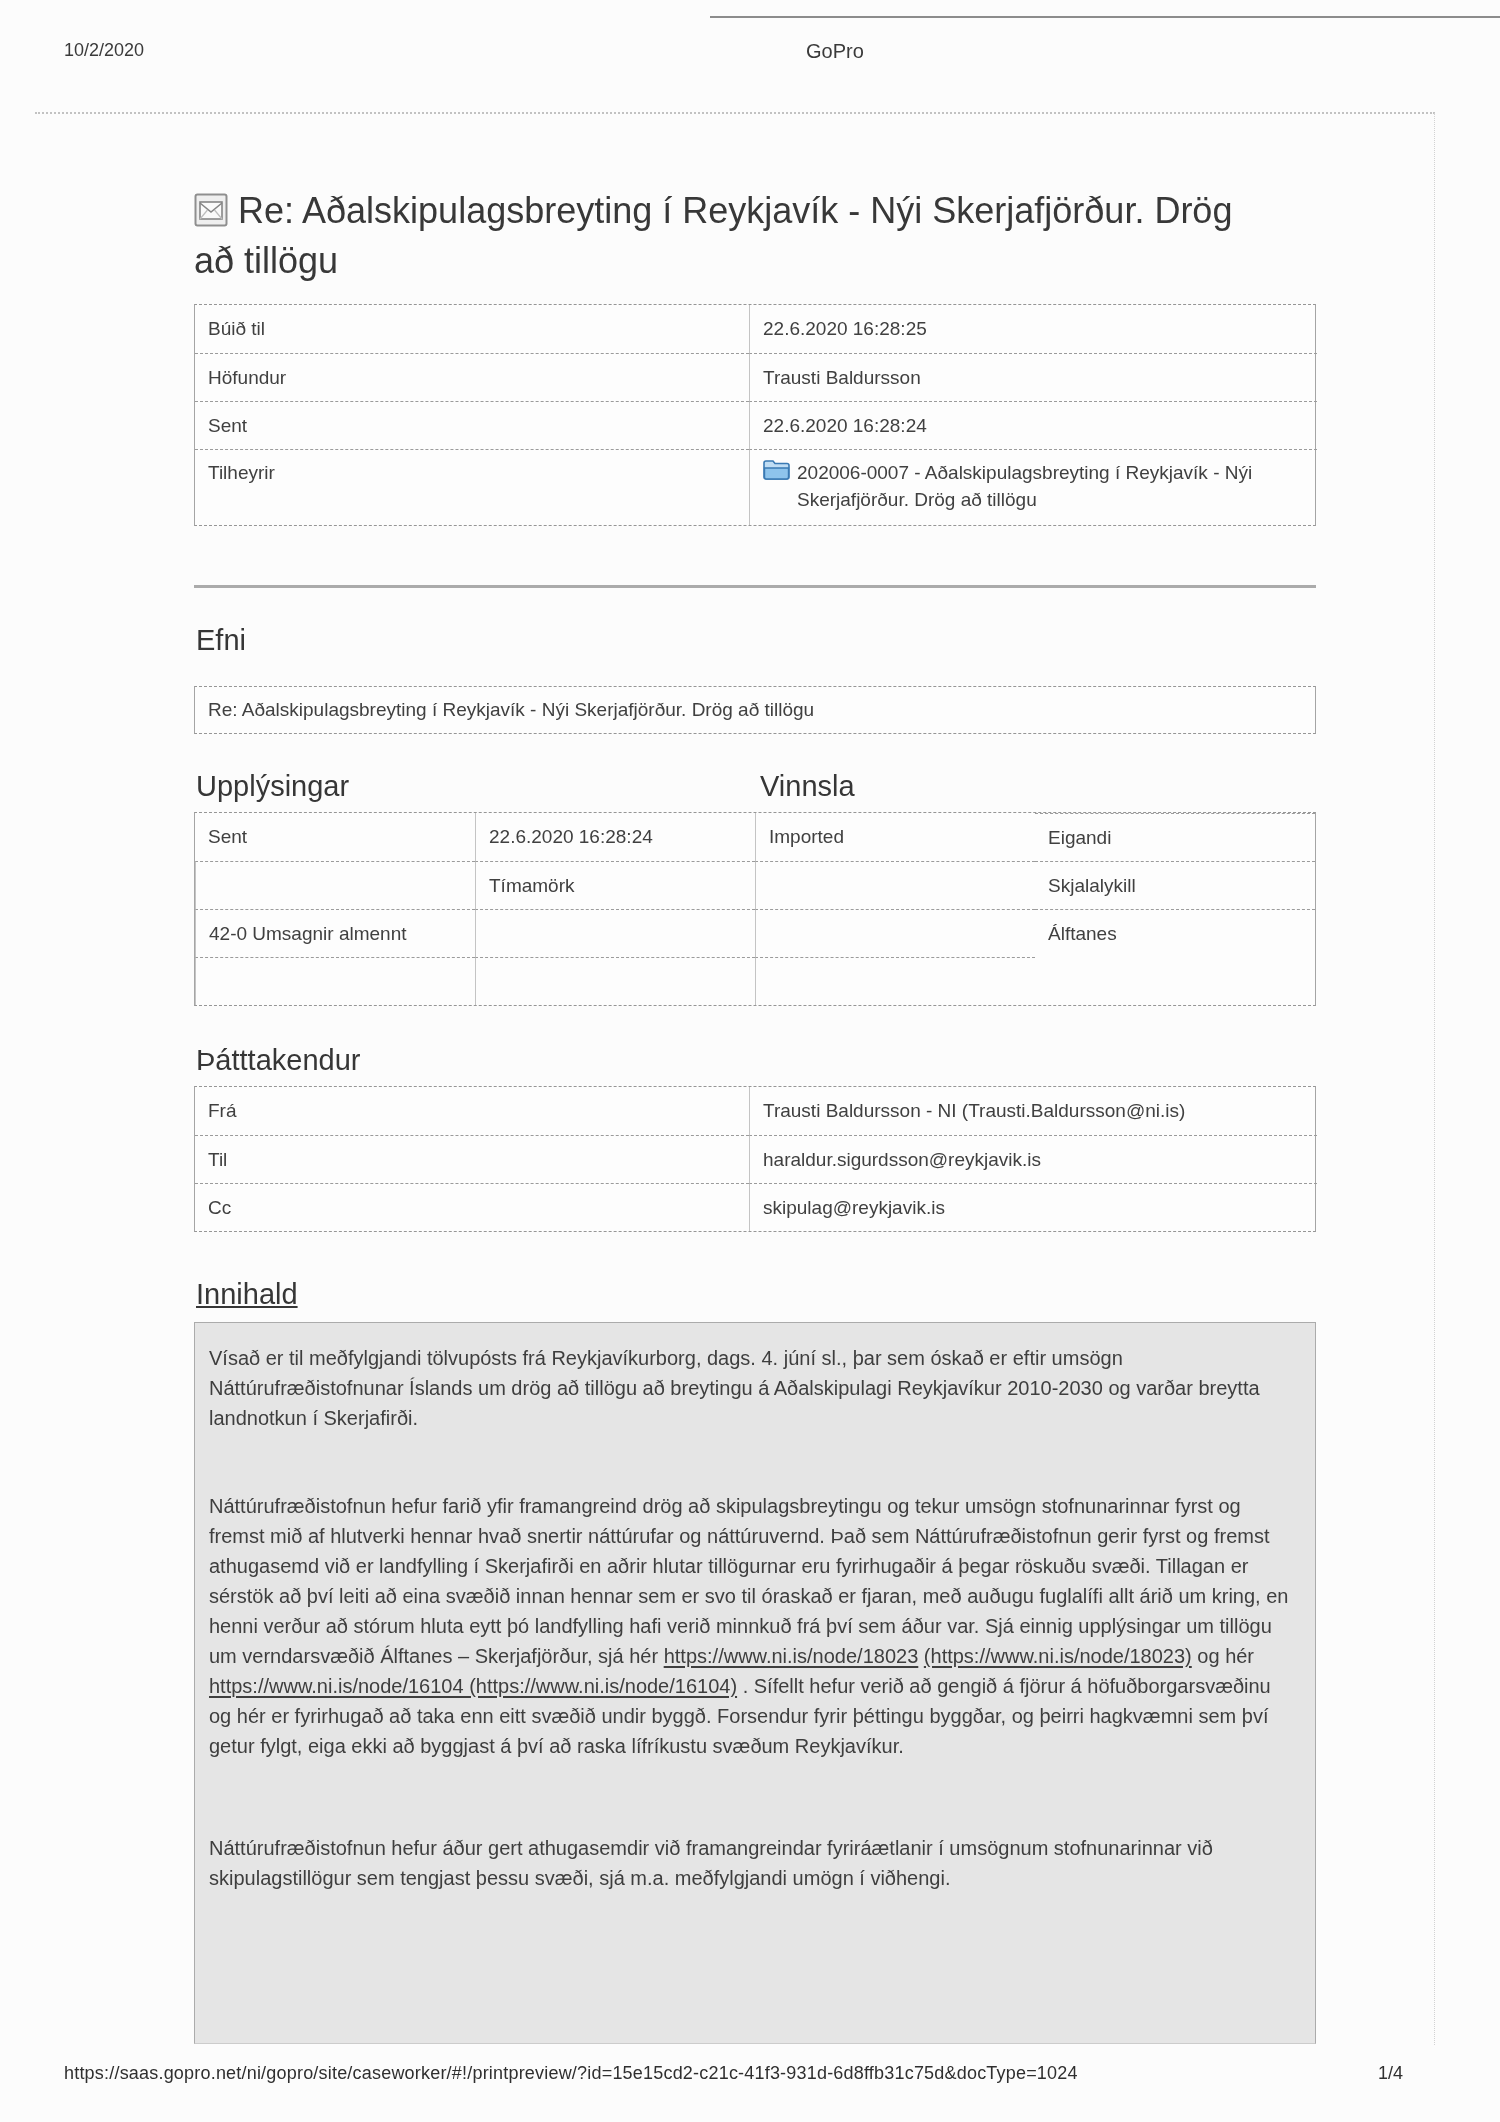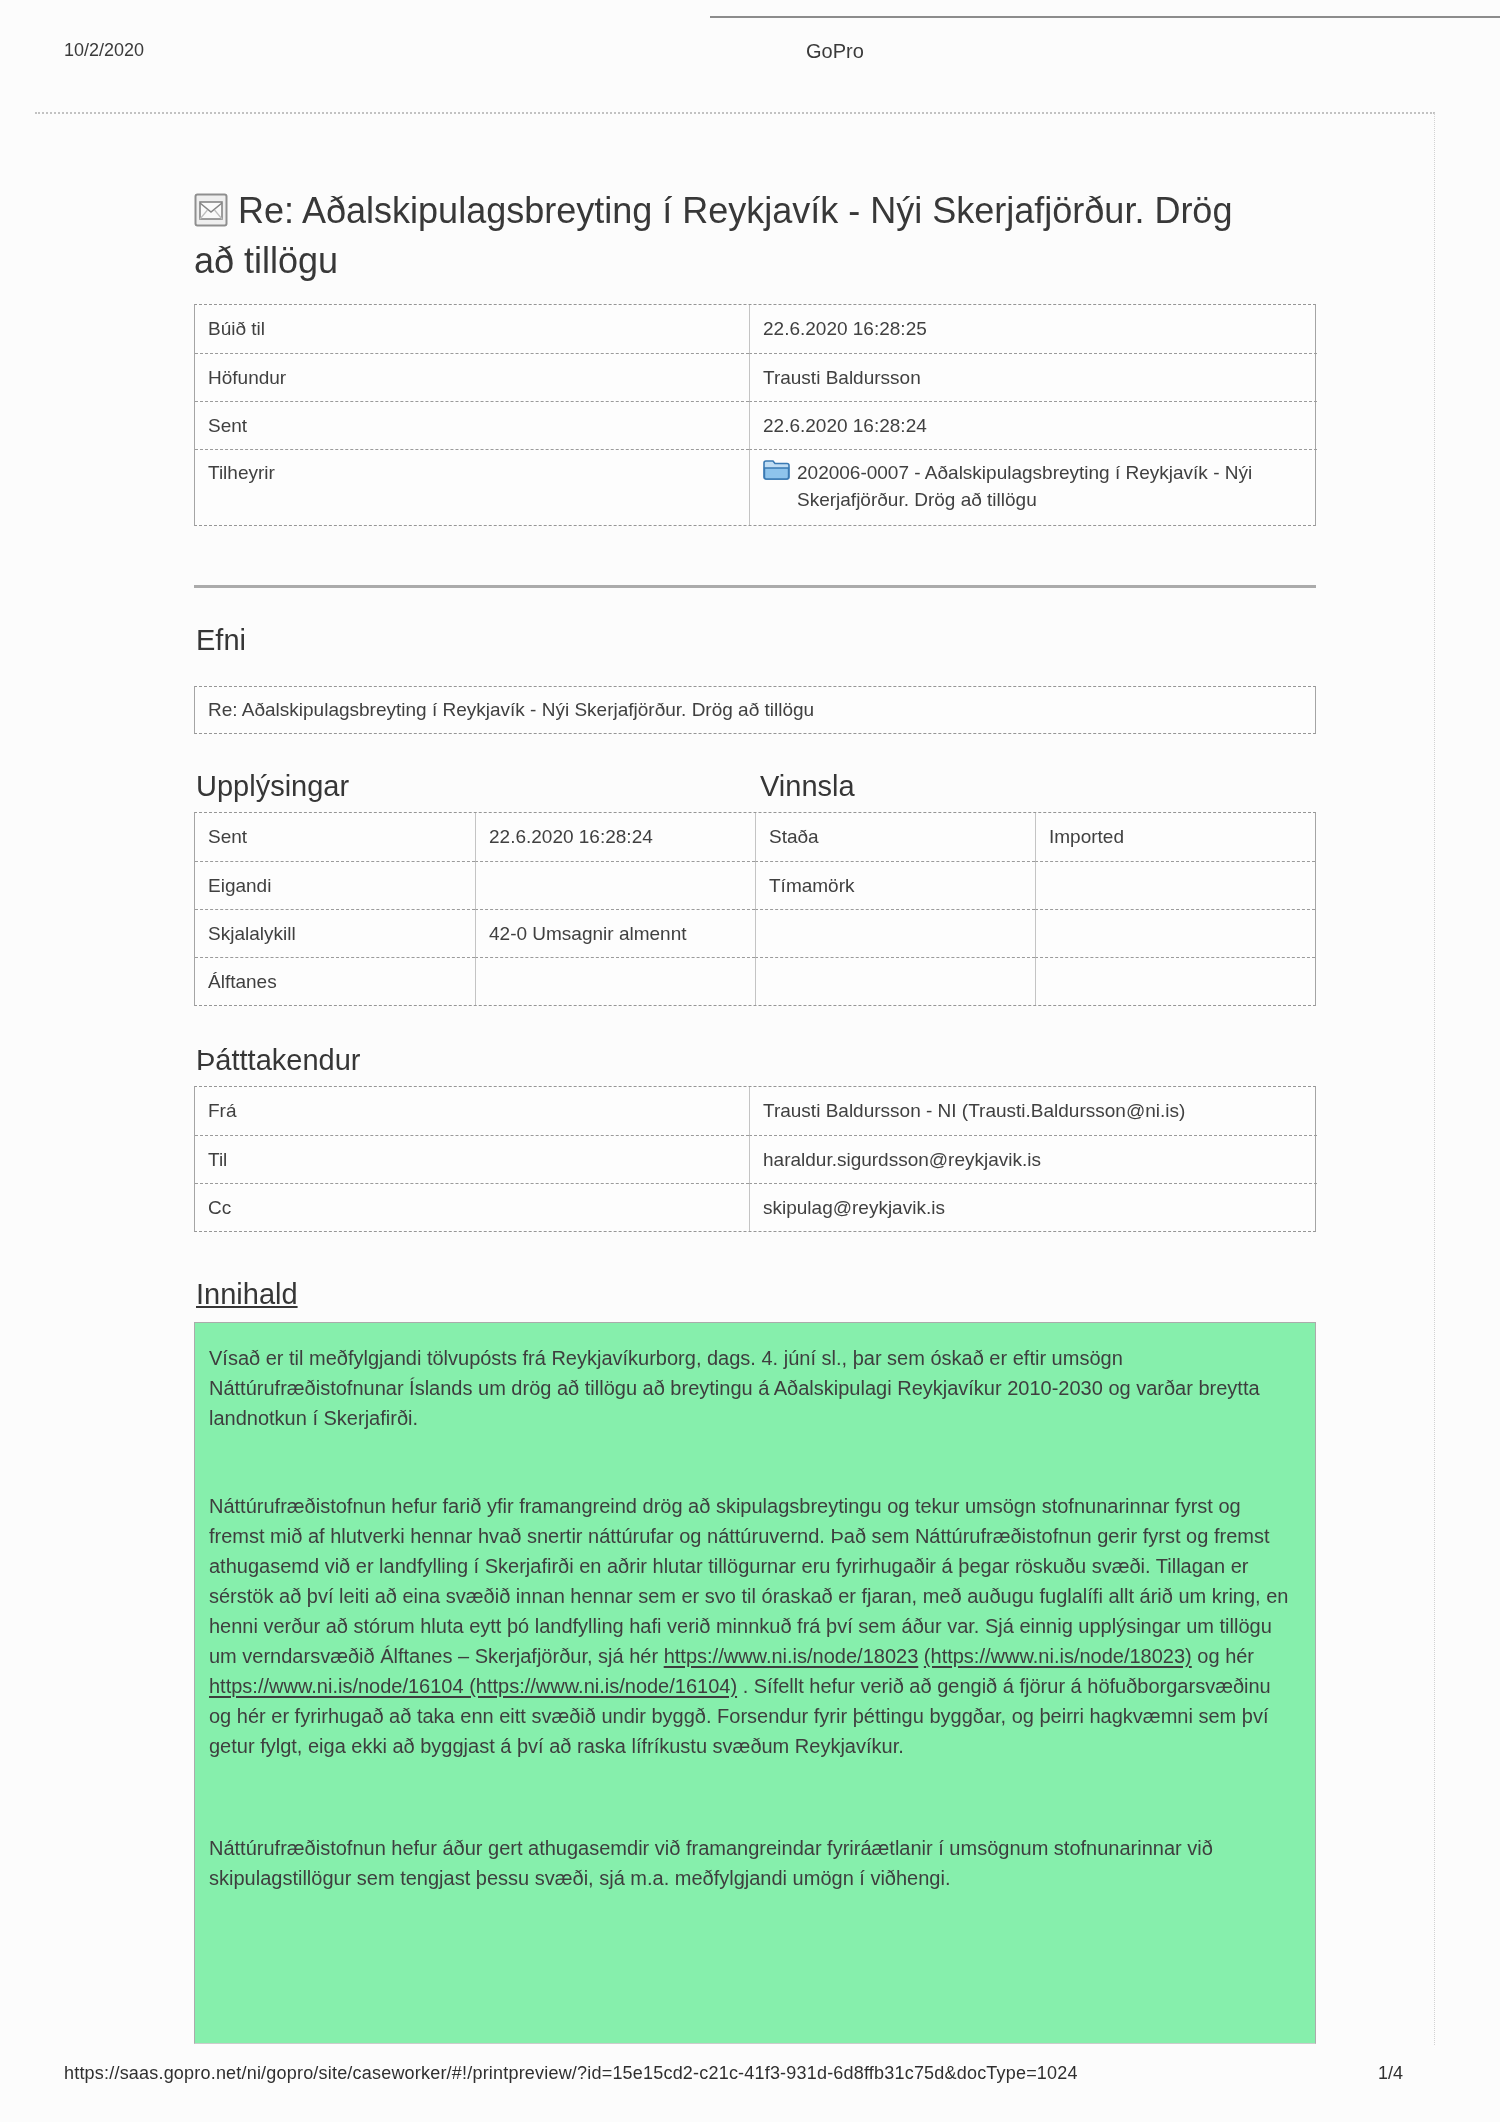--- a/index.html
+++ b/index.html
@@ -52,21 +52,21 @@
     box-sizing:border-box;border:1px solid #a5a5a5;border-top:1px dashed #969696;border-bottom:1px dashed #969696;
     display:flex;align-items:center;padding:0 13px;font-size:19px;color:#404040;background:#fdfdfd;
   }
   #meta-tbl{top:304px;grid-template-columns:554px 568px;grid-template-rows:48px 48px 48px 76px;}
   #upp-tbl{top:812px;grid-template-columns:1fr 1fr 1fr 1fr;grid-template-rows:48px 48px 48px 48px;}
   #patt-tbl{top:1086px;grid-template-columns:554px 568px;grid-template-rows:48px 48px 48px;text-align:right;}
   
   .content-box{
     position:absolute;top:1322px;left:194px;width:1122px;height:722px;
     box-sizing:border-box;border:1px solid #ababab;border-bottom-color:#cccccc;
-    padding:12px 20px 0 14px;background:#86efac;
+    padding:12px 20px 0 14px;background:#e5e5e5;
   }
   .content-box p{
     margin:0;font-size:20px;line-height:30px;color:#3e3e3e;
   }
   .content-box .p1{margin-top:8px;}
   .content-box .p2{margin-top:58px;}
   .content-box .p3{margin-top:72px;}
   .lnk{text-decoration:underline;text-underline-offset:3px;cursor:pointer;}
 </style>
 </head>
@@ -114,21 +114,20 @@
   <div class="rule"></div>
 
   <div class="h2" style="top:622px;text-align:center;">Efni</div>
   <div class="efni-box">Re: Aðalskipulagsbreyting í Reykjavík - Nýi Skerjafjörður. Drög að tillögu</div>
 
   <div class="h2" style="top:768px;">Upplýsingar</div>
   <div class="h2 vinnsla" style="top:768px;">Vinnsla</div>
   <div class="tbl" id="upp-tbl">
     <div class="cell">Sent</div>
     <div class="cell bl">22.6.2020 16:28:24</div>
-    <div class="cell bl">Staða</div>
     <div class="cell bl">Imported</div>
 
     <div class="cell bt">Eigandi</div>
     <div class="cell bl bt"></div>
     <div class="cell bl bt">Tímamörk</div>
     <div class="cell bl bt"></div>
 
     <div class="cell bt">Skjalalykill</div>
     <div class="cell bl bt">42-0 Umsagnir almennt</div>
     <div class="cell bl bt"></div>

